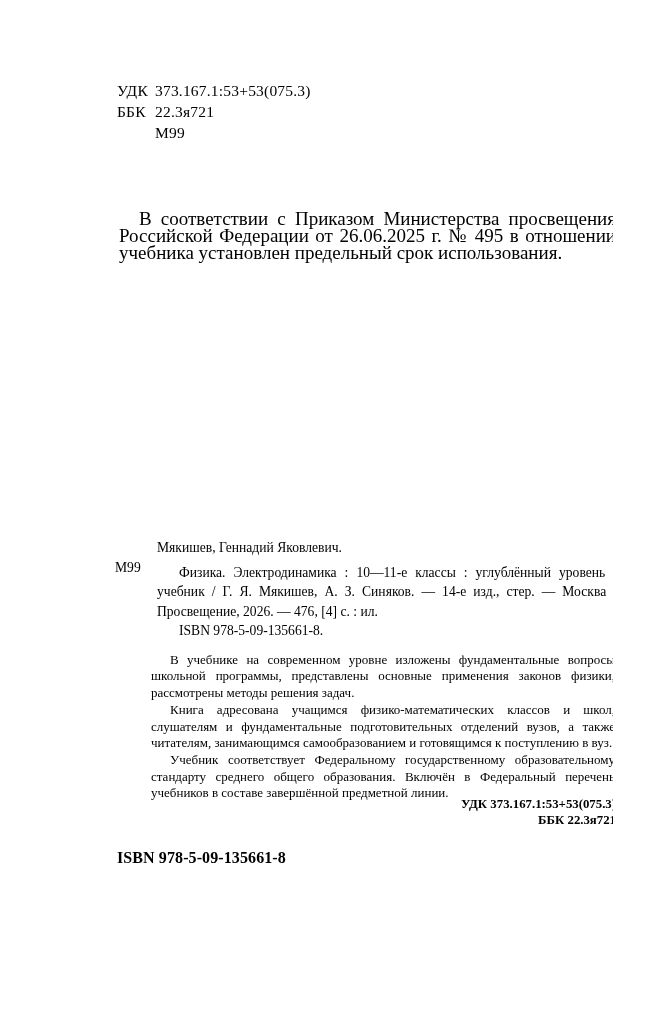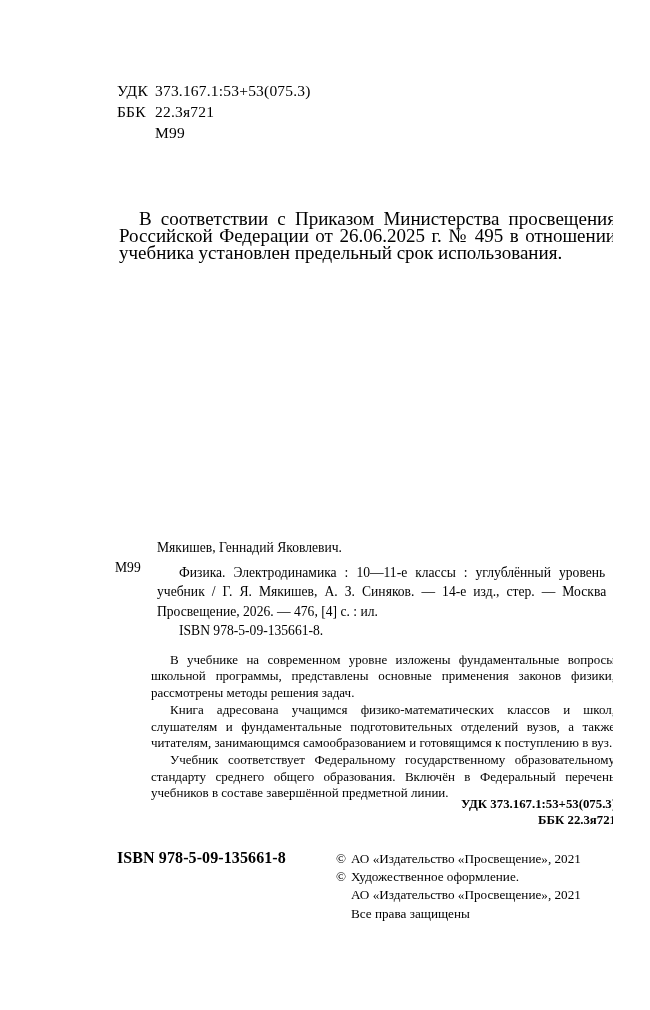--- a/index.html
+++ b/index.html
@@ -169,24 +169,14 @@
     <p class="just">Учебник соответствует Федеральному государственному образовательному стандарту среднего общего образования. Включён в Федеральный перечень учебников в составе завершённой предметной линии.</p>
   </div>
 
   <div class="blk" id="classification-repeat">
     <div>УДК 373.167.1:53+53(075.3)</div>
     <div>ББК 22.3я721</div>
   </div>
 
   <div class="blk" id="footer-isbn">ISBN 978-5-09-135661-8</div>
 
-  <div class="blk" id="copyright">
-    <div class="cr-line">
-      <span class="cr-mark">©</span><span>АО «Издательство «Просвещение», 2021</span>
-    </div>
-    <div class="cr-line">
-      <span class="cr-mark">©</span><span>Художественное оформление.</span>
-    </div>
-    <div class="cr-line cr-indent">АО «Издательство «Просвещение», 2021</div>
-    <div class="cr-line cr-indent">Все права защищены</div>
-  </div>
 
 </div>
 
 </body></html>

